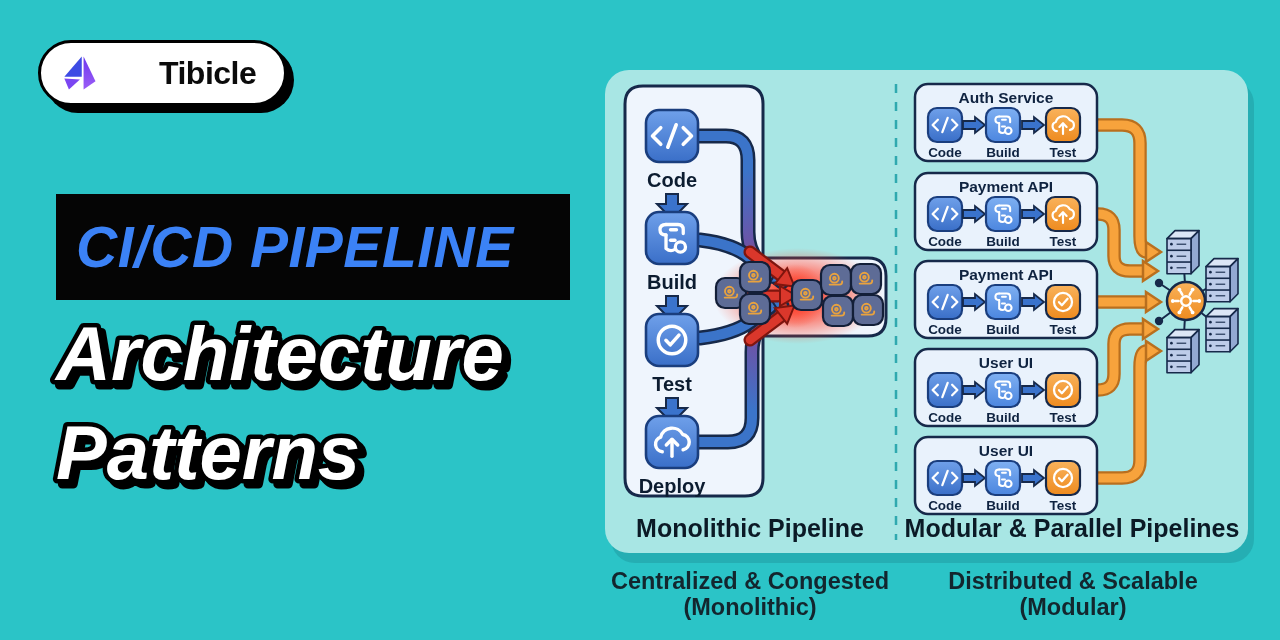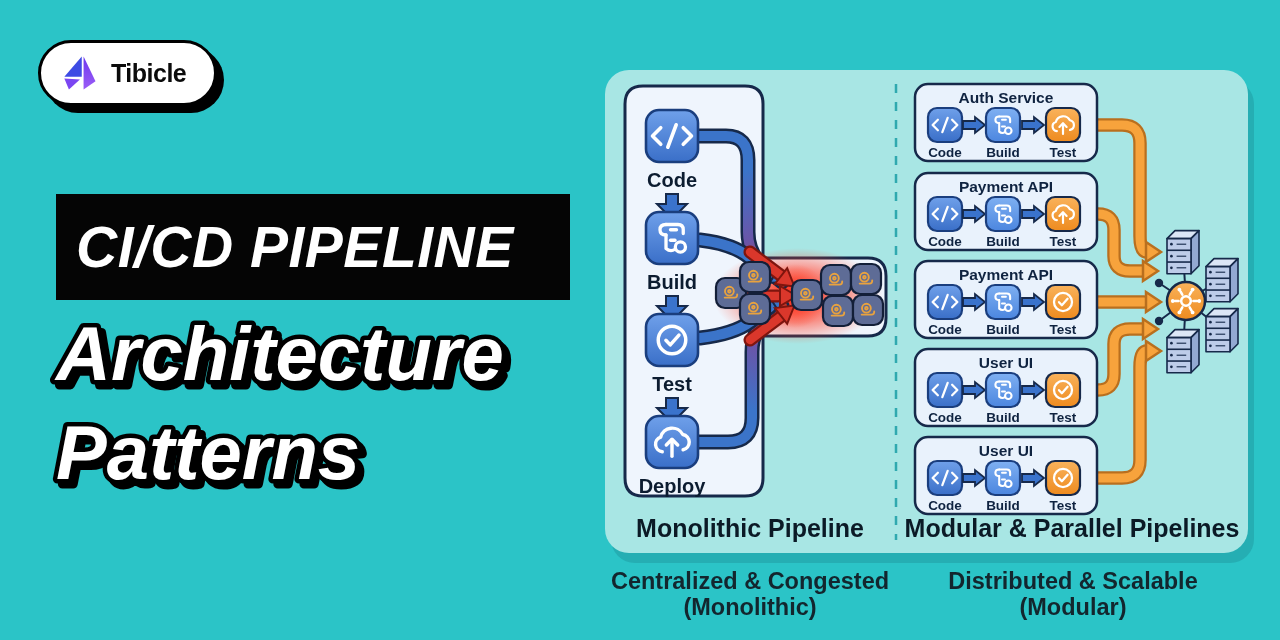--- a/index.html
+++ b/index.html
@@ -11,29 +11,29 @@
   
   .brand-pill{
     position:absolute;left:38px;top:40px;height:66px;
     background:#ffffff;border:3px solid #000;border-radius:44px;
     box-shadow:7px 7px 0 0 #000;
     display:flex;align-items:center;gap:10px;
     padding:0 28px 0 16px;box-sizing:border-box;
   }
   .brand-mark{width:44px;height:44px;display:block;}
   .brand-text{
-    font-size:25px;font-weight:bold;color:#0b0b0b;letter-spacing:-0.5px;
+    font-size:32px;font-weight:bold;color:#0b0b0b;letter-spacing:-0.5px;margin-left:48px;
   }
   .title-box{
     position:absolute;left:56px;top:194px;width:514px;height:106px;
     background:#050505;display:flex;align-items:center;
     padding-left:20px;box-sizing:border-box;
   }
   .title-box-text{
-    color:#ffffff;font-size:57px;font-weight:bold;font-style:italic;
+    color:#3b82f6;font-size:57px;font-weight:bold;font-style:italic;
     letter-spacing:0.5px;white-space:nowrap;
   }
   .outline-title{position:absolute;left:46px;top:302px;}
   .outline-title text{
     font-family:"Liberation Sans",sans-serif;
     font-weight:bold;font-style:italic;font-size:76px;
   }
   .ot-shadow{fill:#000;stroke:#000;stroke-width:9;stroke-linejoin:round;}
   .ot-main{fill:#fff;stroke:#000;stroke-width:9;stroke-linejoin:round;paint-order:stroke;}
   

